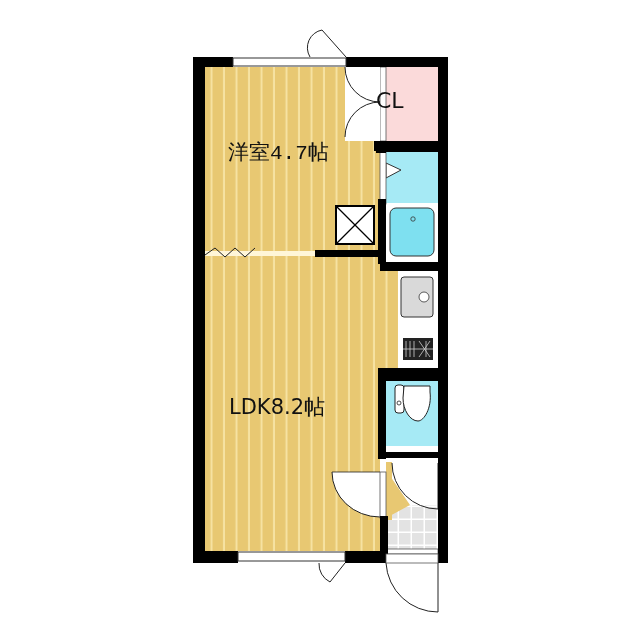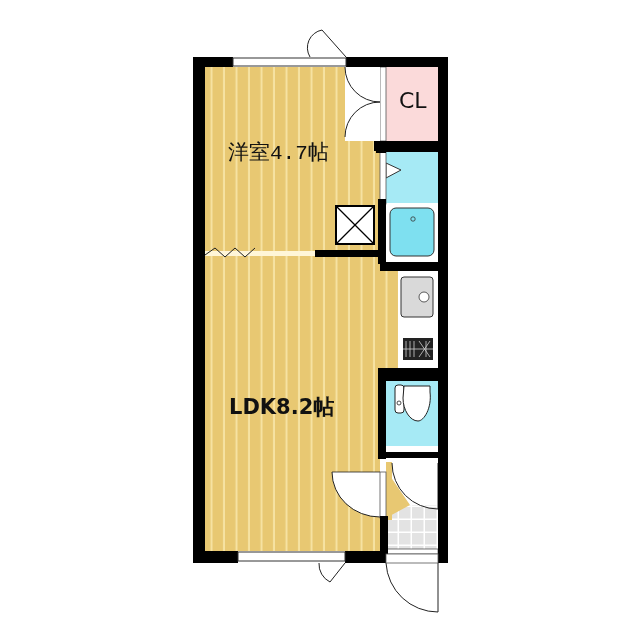--- a/index.html
+++ b/index.html
@@ -1,21 +1,21 @@
 <!DOCTYPE html>
 <html><head>
 <meta charset="utf-8">
 <style>
   html,body{margin:0;padding:0;background:#ffffff;}
   body{width:640px;height:639px;position:relative;overflow:hidden;font-family:"DejaVu Sans",sans-serif;}
   #plan{position:absolute;left:0;top:0;width:640px;height:639px;}
   .lbl{position:absolute;color:#111;white-space:nowrap;font-family:"DejaVu Sans",sans-serif;}
   #lbl-youshitsu{left:228px;top:138px;font-size:21px;letter-spacing:0px;font-family:Liberation Mono, monospace;}
-  #lbl-ldk{left:229px;top:393px;font-size:21px;font-weight:bold;}
-  #lbl-cl{left:399px;top:88px;font-size:22px;}
+  #lbl-ldk{left:229px;top:393px;font-size:21px;}
+  #lbl-cl{left:376px;top:88px;font-size:22px;}
 </style>
 </head>
 <body>
 
 <svg id="plan" viewBox="0 0 640 639" xmlns="http://www.w3.org/2000/svg">
   <defs>
     <pattern id="wood" x="0" y="0" width="12.5" height="10" patternUnits="userSpaceOnUse">
       <rect x="0" y="0" width="12.5" height="10" fill="#E8C872"></rect>
       <rect x="10.5" y="0" width="2" height="10" fill="#F6E2A2"></rect>
     </pattern>

